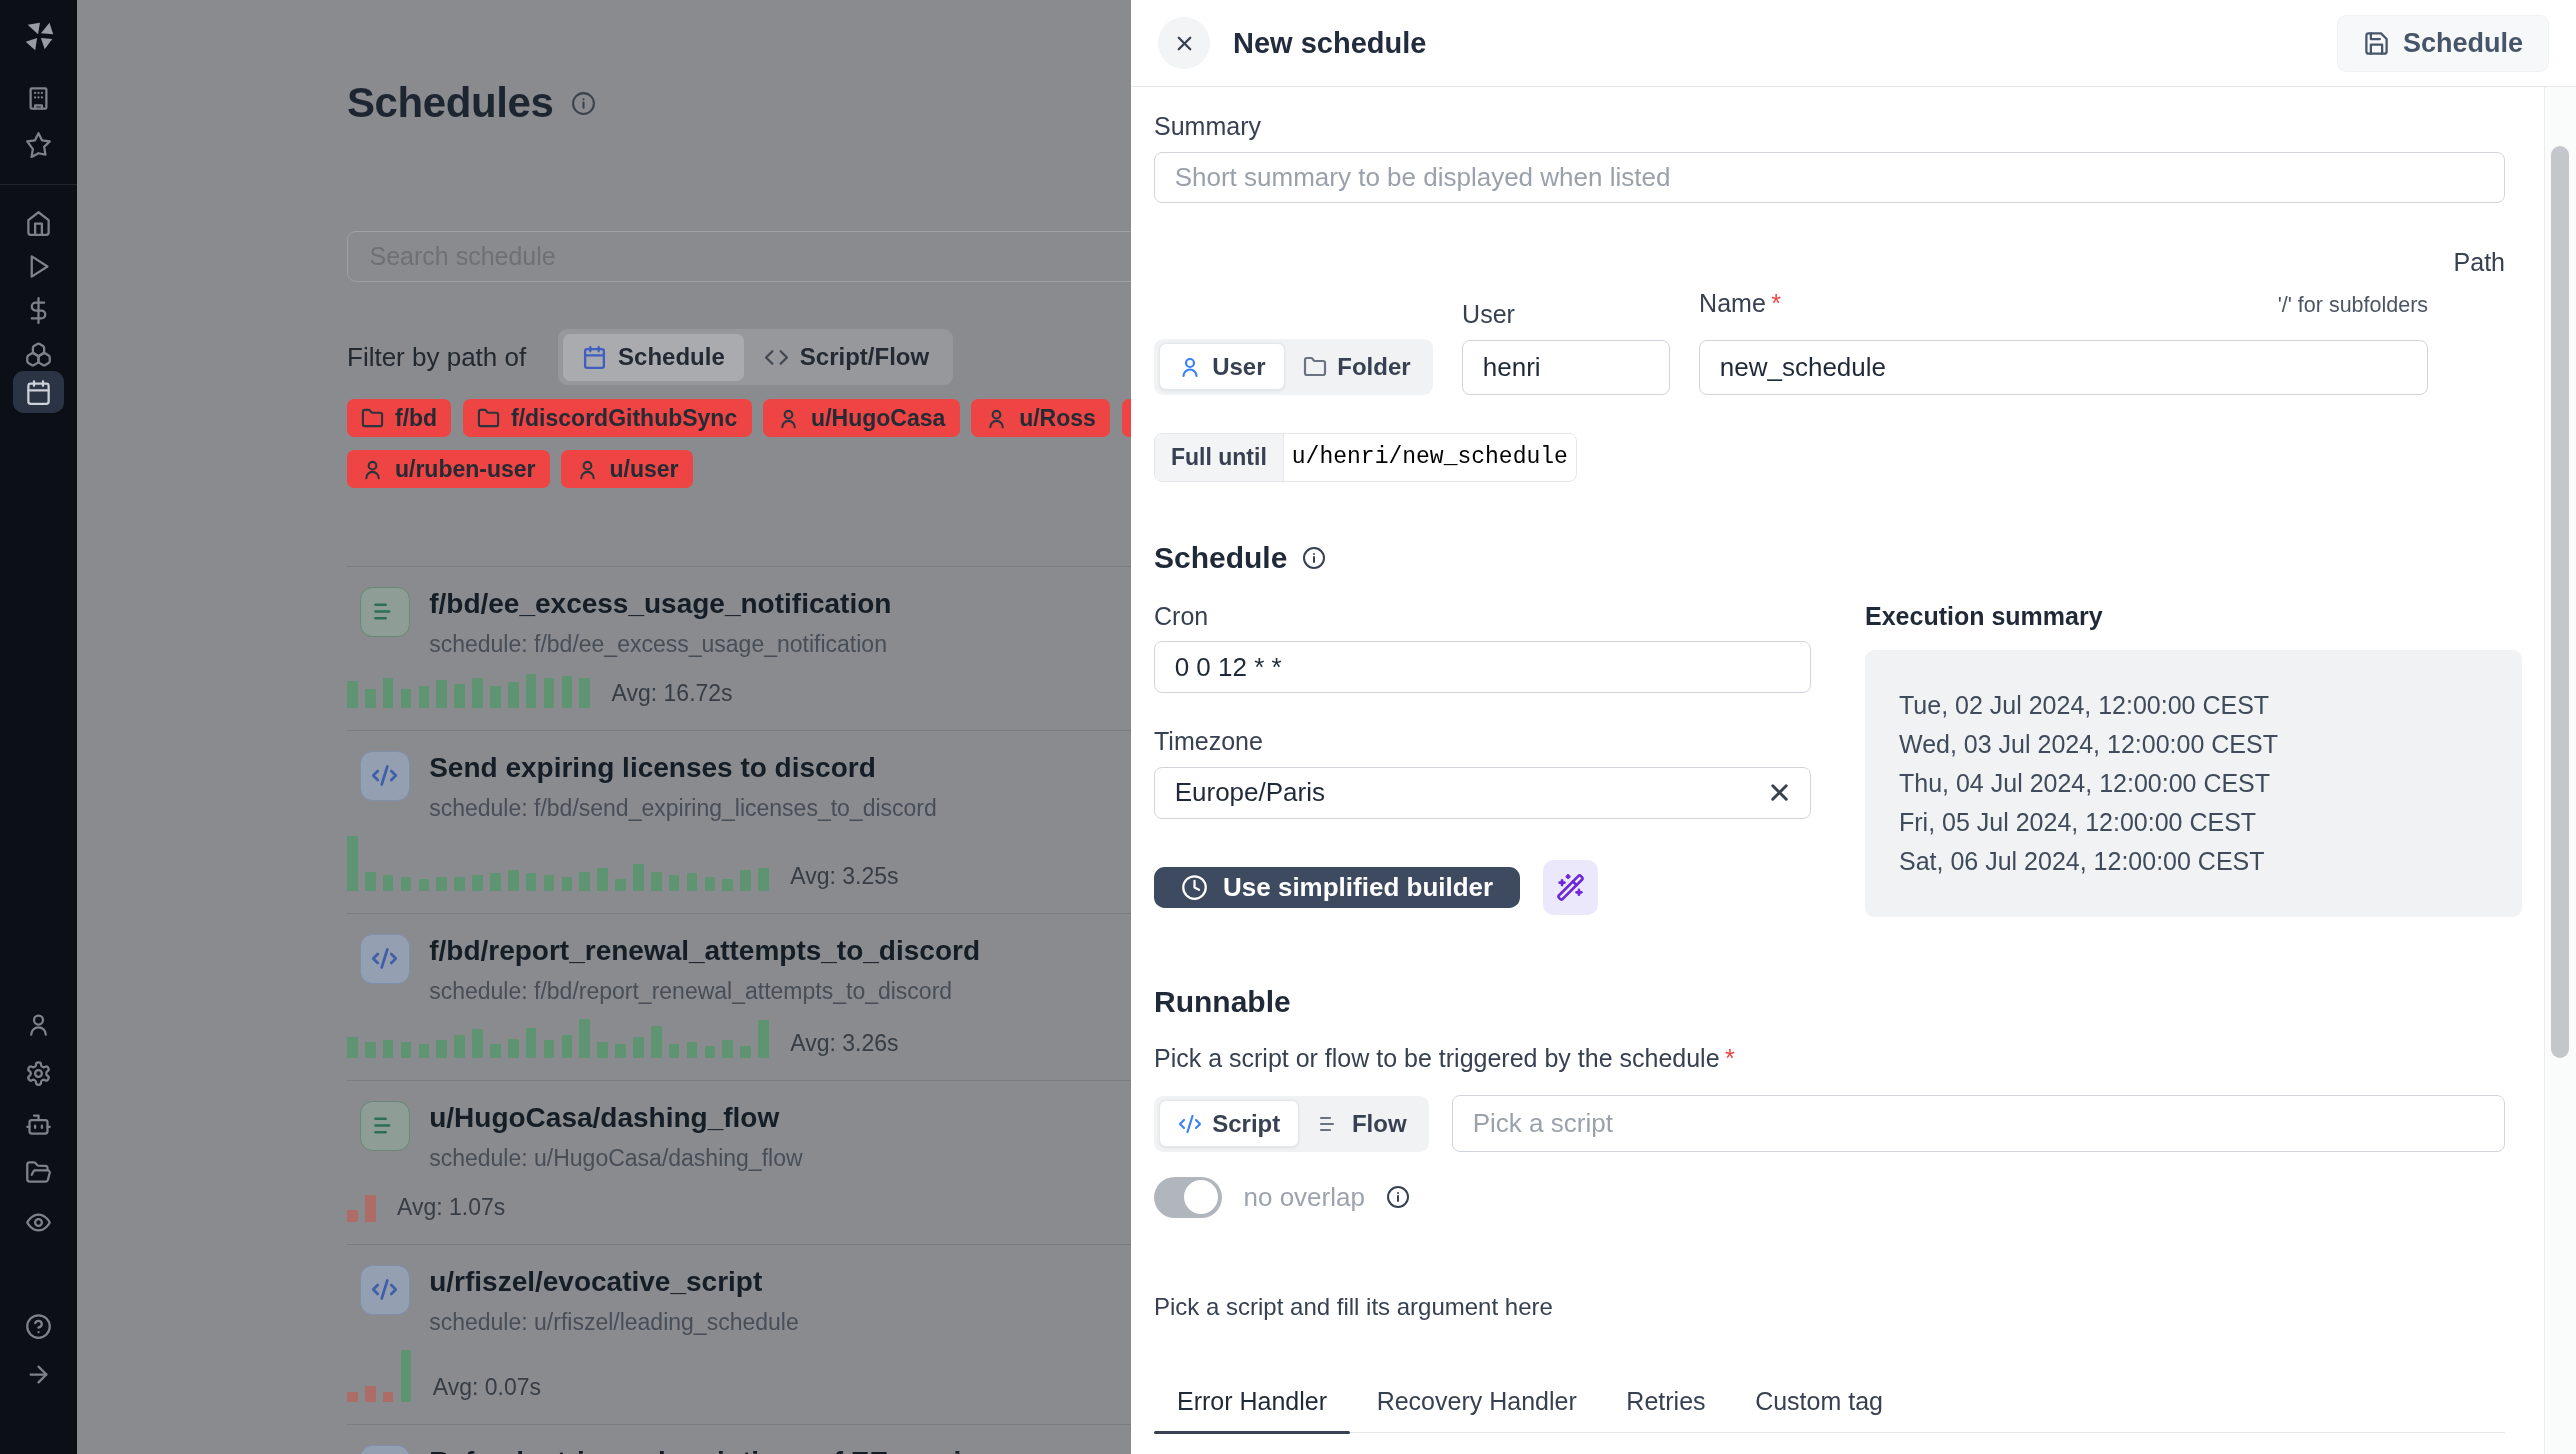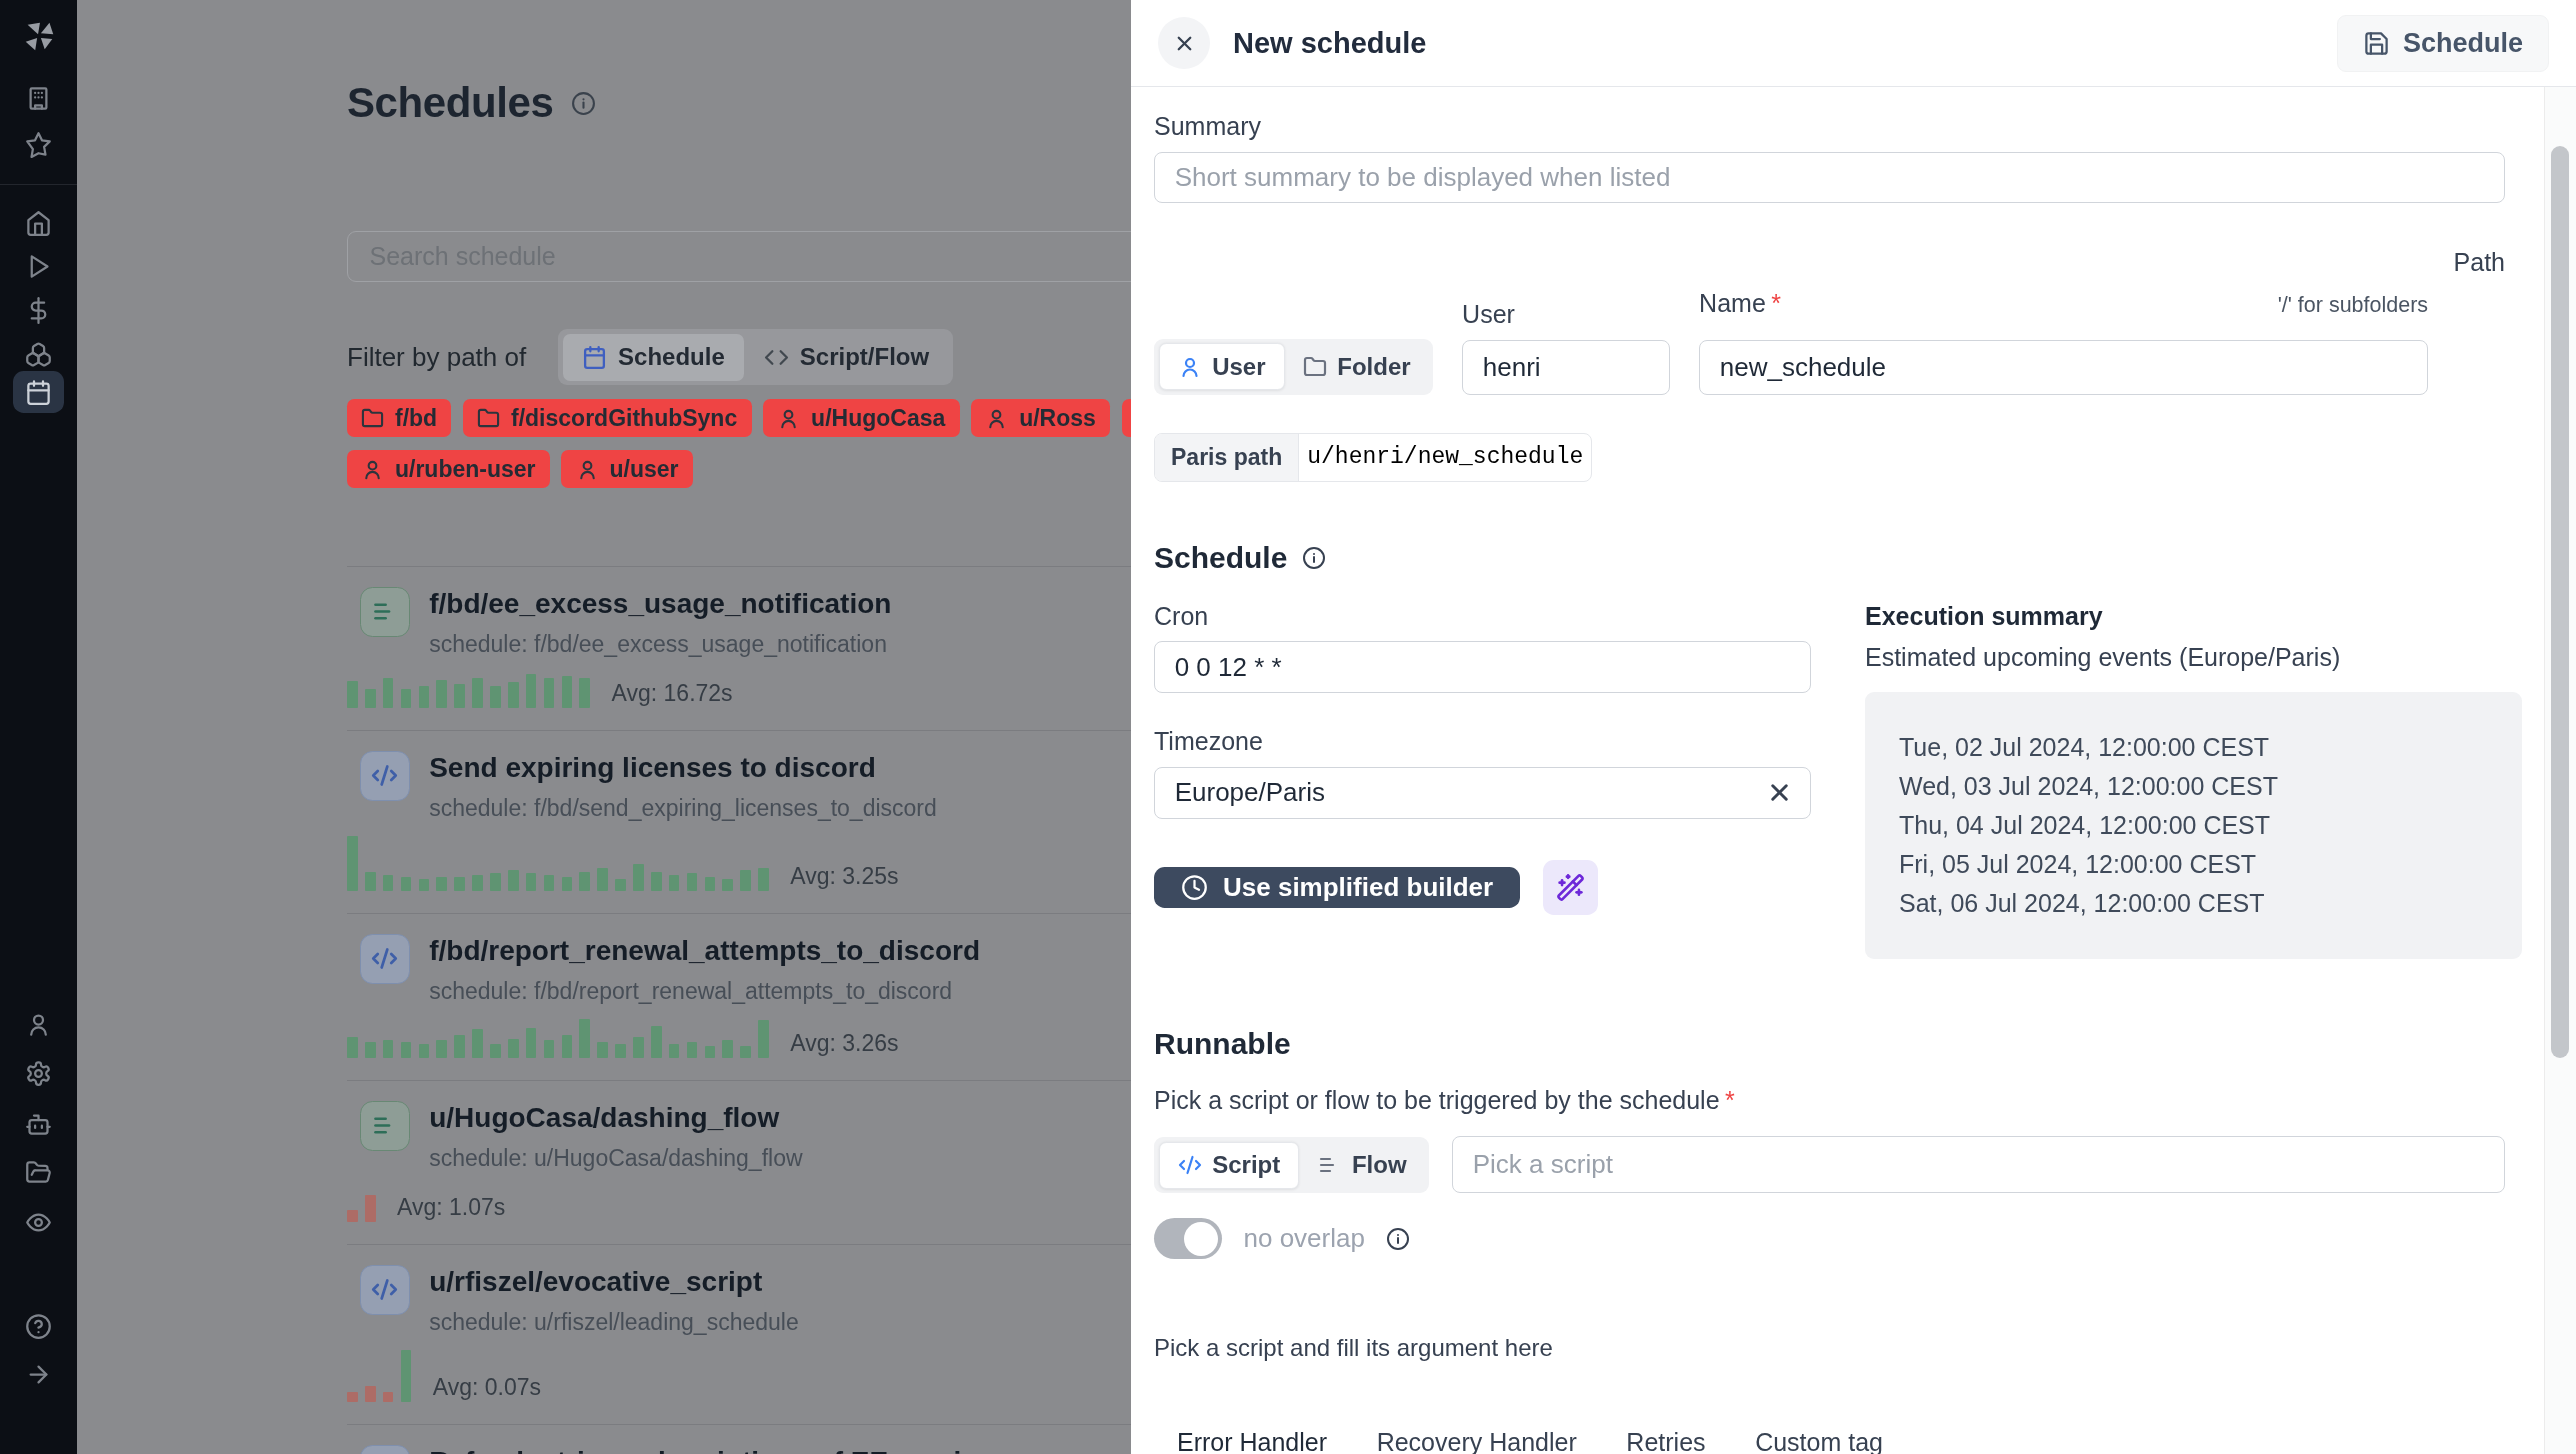--- a/index.html
+++ b/index.html
@@ -562,21 +562,21 @@
         <div class="field f-name">
           <div class="name-head">
             <span class="lbl"><span>Name</span><span class="req">*</span></span>
             <span class="hint">'/' for subfolders</span>
           </div>
           <input class="tinput" type="text" value="new_schedule" style="">
         </div>
       </div>
 
       <div class="fullpath">
-        <span class="fp-l">Paris path</span>
+        <span class="fp-l">Full until</span>
         <span class="fp-r">u/henri/new_schedule</span>
       </div>
 
       <div class="sec-head">
         <h2>Schedule</h2>
         <span class="info-d">
           <svg viewBox="0 0 24 24">
               <circle cx="12" cy="12" r="10"></circle>
               <path d="M12 16v-5"></path>
               <path d="M12 8h.01"></path>
@@ -616,21 +616,20 @@
                   <path d="M7 8H3"></path>
                   <path d="M21 16h-4"></path>
                   <path d="M11 3H9"></path>
                 </svg>
             </button>
           </div>
         </div>
 
         <div class="col-r">
           <div class="exec-title">Execution summary</div>
-          <div class="exec-sub">Estimated upcoming events (Europe/Paris)</div>
           <div class="exec-box" id="events-box">
               <div class="ev">Tue, 02 Jul 2024, 12:00:00 CEST</div>
               <div class="ev">Wed, 03 Jul 2024, 12:00:00 CEST</div>
               <div class="ev">Thu, 04 Jul 2024, 12:00:00 CEST</div>
               <div class="ev">Fri, 05 Jul 2024, 12:00:00 CEST</div>
               <div class="ev">Sat, 06 Jul 2024, 12:00:00 CEST</div>
             </div>
         </div>
       </div>
 

